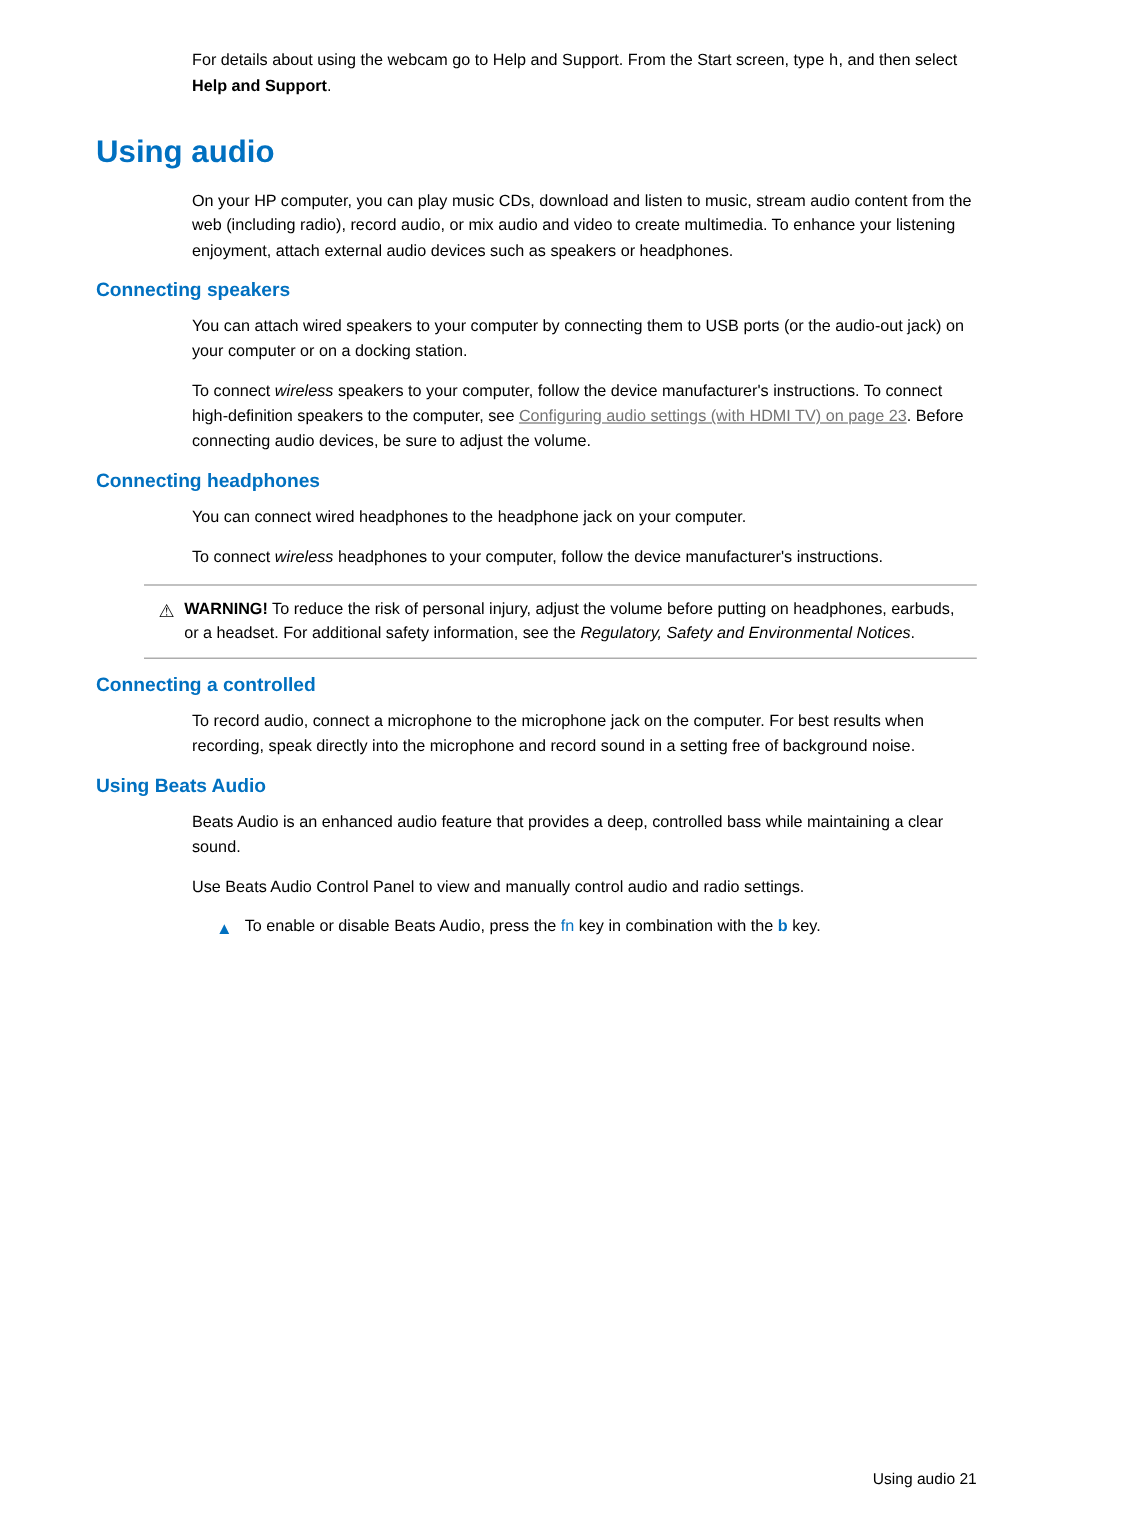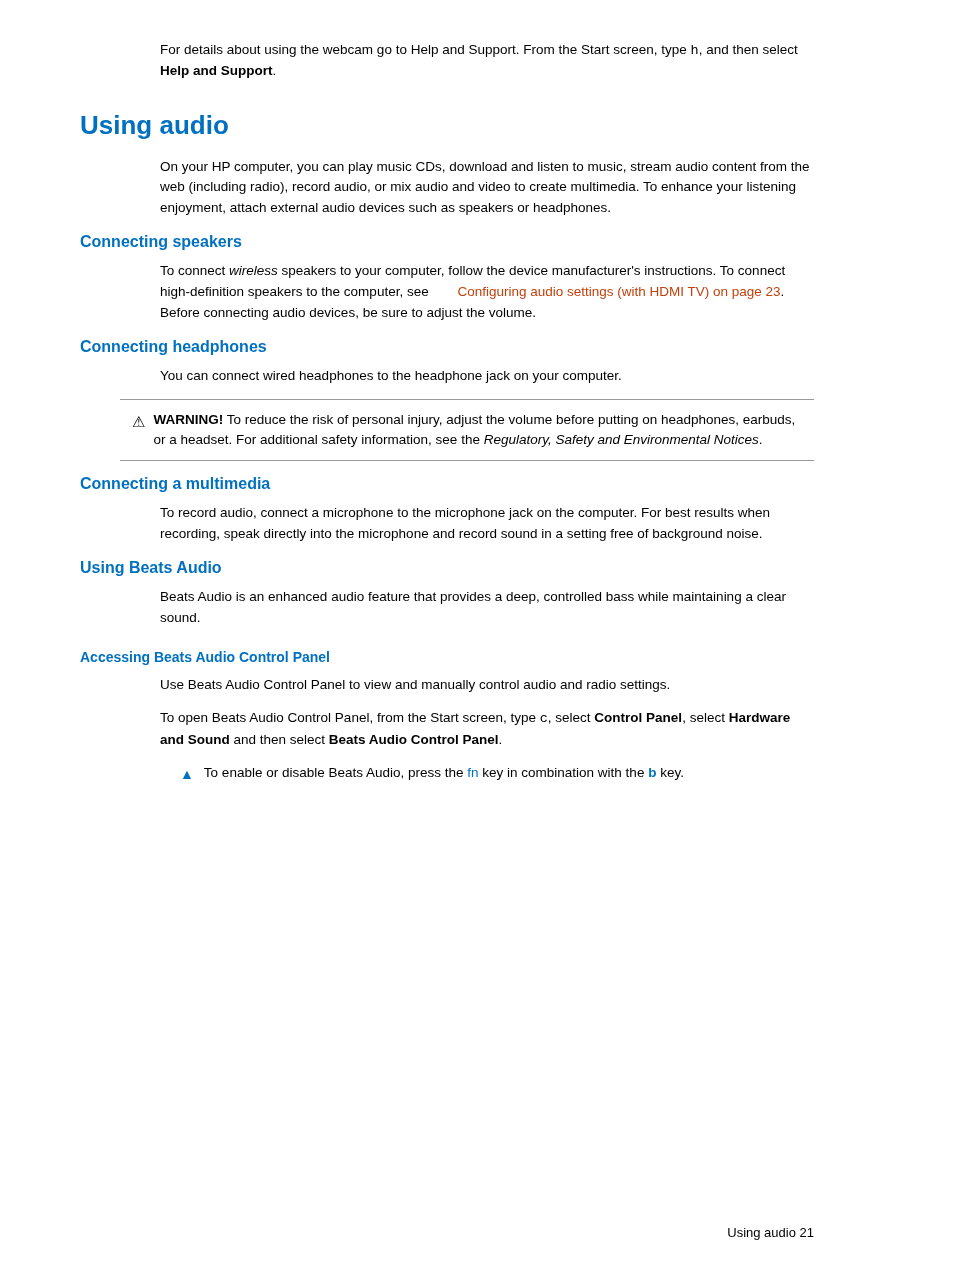--- a/index.html
+++ b/index.html
@@ -62,22 +62,22 @@
     }
 
     .body-text {
       margin-left: 80px;
       margin-bottom: 12px;
       line-height: 1.55;
       font-size: 13.5px;
     }
 
     .body-text a {
-      color: #c2410c;
-      margin-left: 25px;
+      color: #737373;
+      text-decoration: underline;
     }
 
     .warning-box {
       border-top: 1px solid #999;
       border-bottom: 1px solid #999;
       padding: 10px 12px;
       margin-left: 40px;
       margin-right: 0px;
       margin-bottom: 14px;
       margin-top: 10px;
@@ -149,61 +149,63 @@
   <p class="intro-paragraph">
     <span>For details about using the webcam go to Help and Support. From the Start screen, type </span><code>h</code><span>, and then select </span><b>Help and Support</b><span>.</span>
   </p>
 
   <h1 class="section-h1">Using audio</h1>
 
   <p class="body-text">On your HP computer, you can play music CDs, download and listen to music, stream audio content from the web (including radio), record audio, or mix audio and video to create multimedia. To enhance your listening enjoyment, attach external audio devices such as speakers or headphones.</p>
 
   <h2 class="section-h2">Connecting speakers</h2>
 
+  <p class="body-text">
+    You can attach wired speakers to your computer by connecting them to USB ports (or the audio-out jack) on your computer or on a docking station.
+  </p>
 
   <p class="body-text">
     To connect <em>wireless</em> speakers to your computer, follow the device manufacturer's instructions. To connect high-definition speakers to the computer, see <a>Configuring audio settings (with HDMI TV) on page 23</a>. Before connecting audio devices, be sure to adjust the volume.
   </p>
 
   <h2 class="section-h2">Connecting headphones</h2>
 
   <p class="body-text">
     You can connect wired headphones to the headphone jack on your computer.
   </p>
 
+  <p class="body-text">
+    To connect <em>wireless</em> headphones to your computer, follow the device manufacturer's instructions.
+  </p>
 
   <div class="warning-box">
     <span class="warning-icon">⚠</span>
     <span>
       <span class="warning-label">WARNING!</span>
       <span>   To reduce the risk of personal injury, adjust the volume before putting on headphones, earbuds, or a headset. For additional safety information, see the <em>Regulatory, Safety and Environmental Notices</em>.</span>
     </span>
   </div>
 
-  <h2 class="section-h2">Connecting a multimedia</h2>
+  <h2 class="section-h2">Connecting a controlled</h2>
 
   <p class="body-text">
     To record audio, connect a microphone to the microphone jack on the computer. For best results when recording, speak directly into the microphone and record sound in a setting free of background noise.
   </p>
 
   <h2 class="section-h2">Using Beats Audio</h2>
 
   <p class="body-text">
     Beats Audio is an enhanced audio feature that provides a deep, controlled bass while maintaining a clear sound.
   </p>
 
-  <h3 class="section-h3">Accessing Beats Audio Control Panel</h3>
 
   <p class="body-text">
     Use Beats Audio Control Panel to view and manually control audio and radio settings.
   </p>
 
-  <p class="body-text">
-    To open Beats Audio Control Panel, from the Start screen, type <code>c</code>, select <b>Control Panel</b>, select <b>Hardware and Sound</b> and then select <b>Beats Audio Control Panel</b>.
-  </p>
 
 
   <div class="bullet-list">
     <div class="bullet-item">
       <span class="bullet-triangle">▲</span>
       <span>To enable or disable Beats Audio, press the <span style="color:#0070c0;">fn</span> key in combination with the <b><span style="color:#0070c0;">b</span></b> key.</span>
     </div>
   </div>
 
   <div class="footer">

